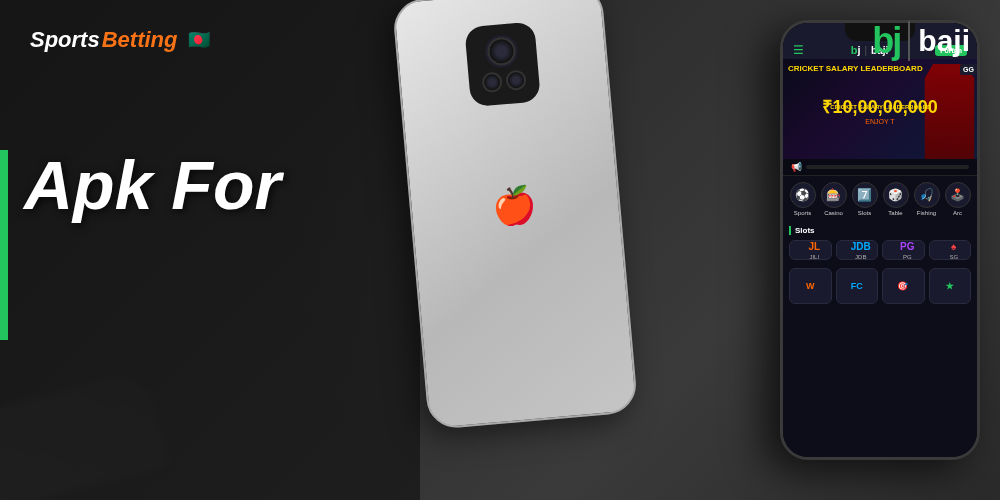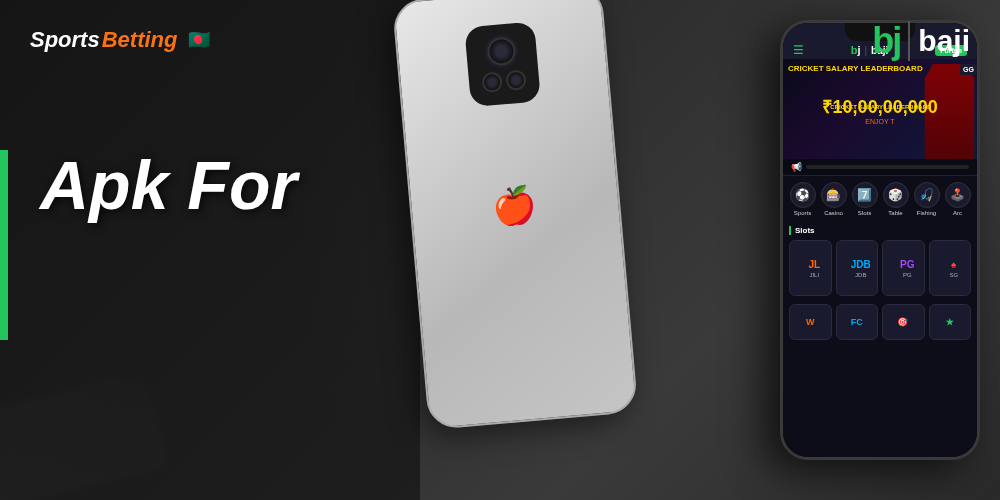--- a/index.html
+++ b/index.html
@@ -108,21 +108,21 @@
     }
     .baji-text {
       font-size: 30px;
       font-weight: 700;
       color: white;
     }
 
     
     .headline {
       position: absolute;
-      left: 20px;
+      left: 4px;
       top: 150px;
       z-index: 10;
       padding-left: 20px;
     }
     .headline h1 {
       font-size: 68px;
       font-weight: 900;
       color: white;
       line-height: 1.05;
       text-shadow: 2px 2px 8px rgba(0,0,0,0.8);
@@ -359,21 +359,21 @@
       padding-left: 4px;
     }
     .slots-grid {
       display: grid;
       grid-template-columns: repeat(4, 1fr);
       gap: 4px;
     }
     .slot-item {
       background: #1a1a2e;
       border-radius: 6px;
-      height: 56px;
+      height: 20px;
       display: flex;
       flex-direction: column;
       align-items: center;
       justify-content: center;
       gap: 2px;
       border: 1px solid #2a2a3e;
       padding-left: 8px;
     }
     .slot-logo {
       font-size: 10px;

